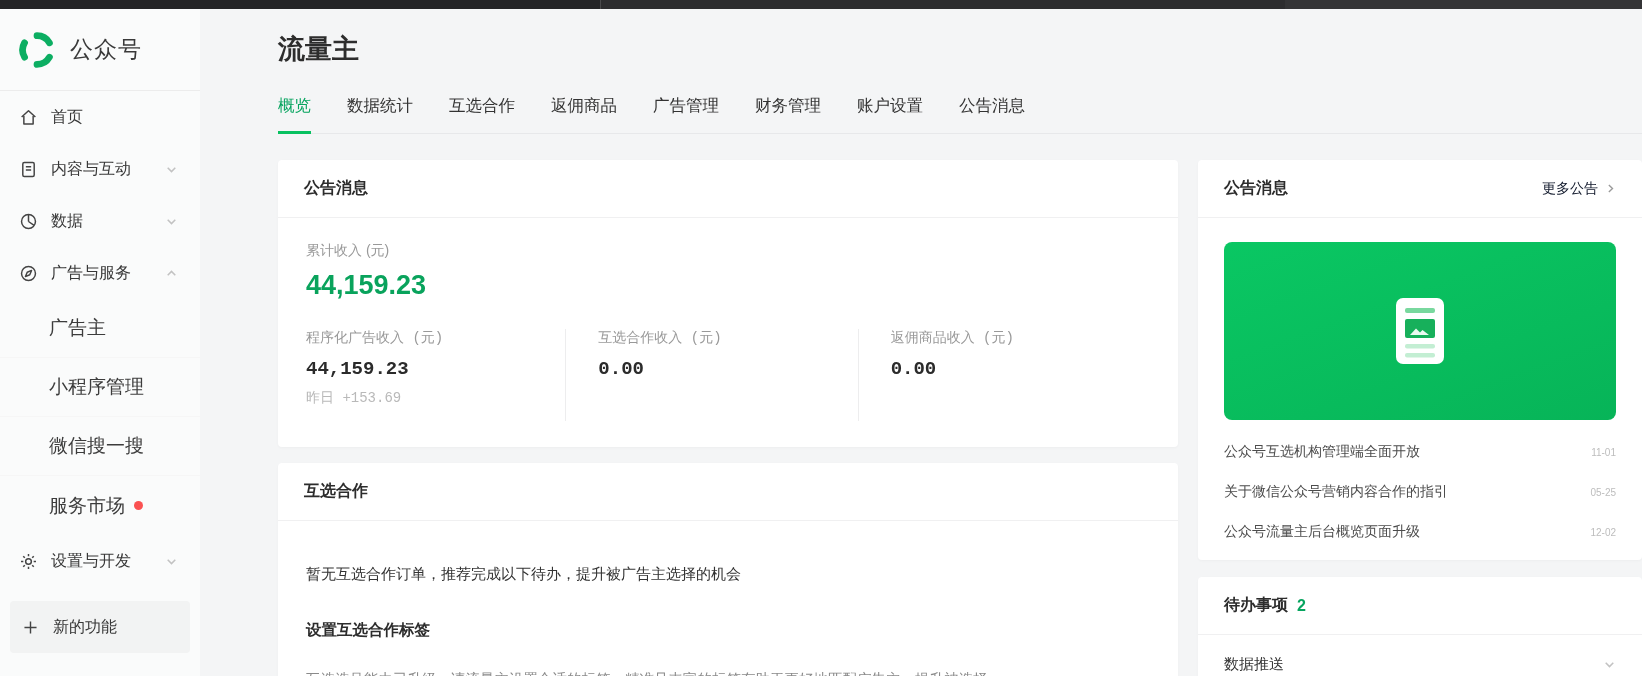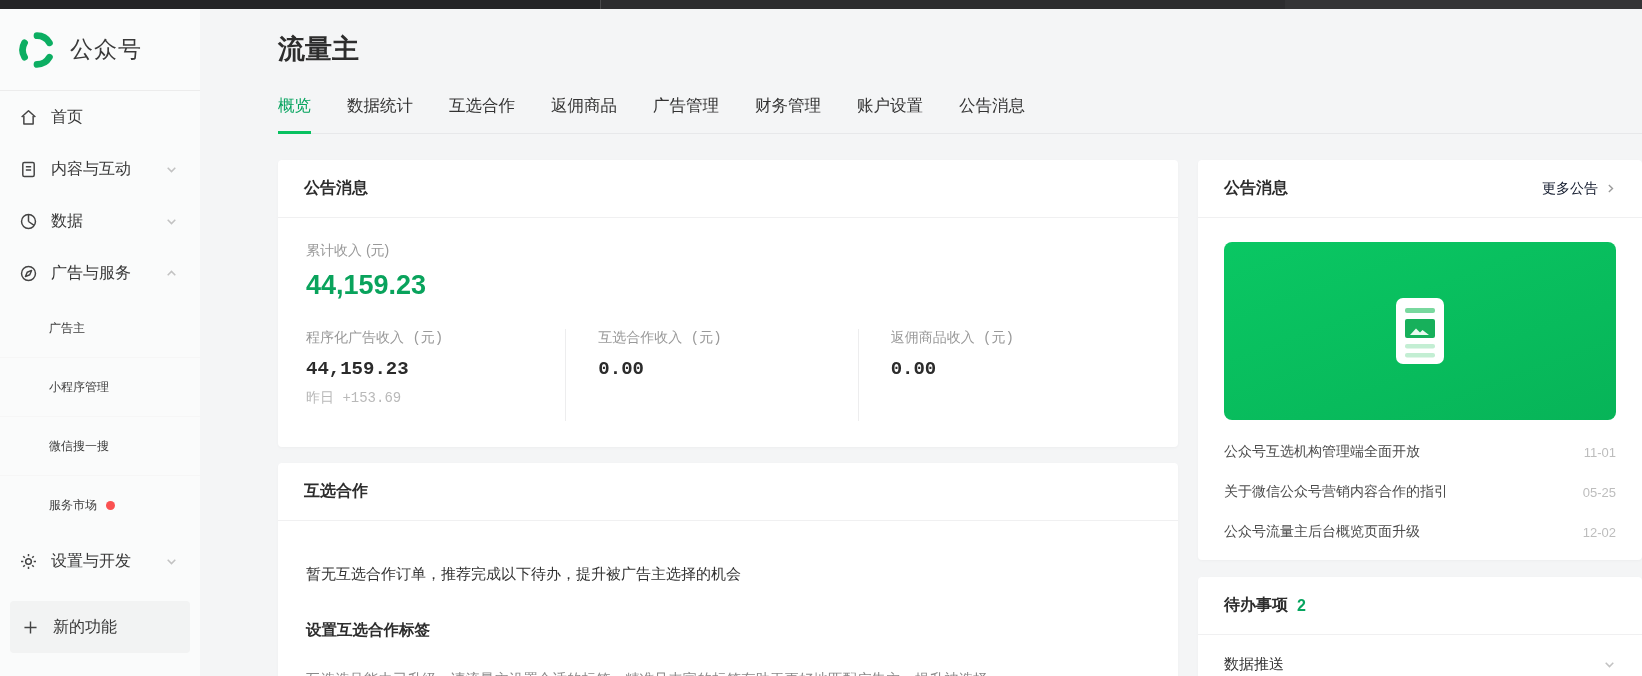--- a/index.html
+++ b/index.html
@@ -13,21 +13,21 @@
 
   .app { display:flex; height:667px; }
 
   
   .sidebar { width:200px; flex-shrink:0; background:#fafbfb; }
   .logo-row { height:82px; display:flex; align-items:center; gap:13px; padding-left:17px; border-bottom:1px solid #ececec; }
   .logo-text { font-size:23px; color:#3a3a3a; letter-spacing:1px; }
   .menu-item { height:52px; display:flex; align-items:center; padding:0 22px 0 18px; cursor:pointer; font-size:16px; color:#383838; }
   .mi-icon { width:20px; height:20px; display:flex; align-items:center; justify-content:center; margin-right:13px; }
   .mi-chevron { margin-left:auto; display:flex; }
-  .submenu-item { height:59px; display:flex; align-items:center; padding-left:49px; font-size:12px; color:#3c3c3c; cursor:pointer; border-bottom:1px solid #f6f6f6; }
+  .submenu-item { height:59px; display:flex; align-items:center; padding-left:49px; font-size:19px; color:#3c3c3c; cursor:pointer; border-bottom:1px solid #f6f6f6; }
   .submenu-item:last-child { border-bottom:none; }
   .dot { width:9px; height:9px; border-radius:50%; background:#fa5151; margin-left:9px; }
   .new-feature { margin:14px 10px 0; height:52px; background:#f2f3f3; border-radius:4px; display:flex; align-items:center; padding:0 10px; font-size:16px; color:#383838; cursor:pointer; }
   .nf-icon { width:20px; height:20px; display:flex; align-items:center; justify-content:center; margin-right:13px; }
 
   
   .main { flex:1; padding-left:78px; min-width:0; }
   .page-title { margin-top:22px; font-size:27px; font-weight:bold; color:#2d2d2d; }
   .tabs { display:flex; gap:36px; margin-top:28px; border-bottom:1px solid #e7e8ea; }
   .tab { font-size:16.5px; color:#333; padding-bottom:16px; cursor:pointer; position:relative; }
@@ -59,21 +59,21 @@
   .coop-desc { margin-top:22px; width:690px; font-size:14.5px; color:#8a8a8a; line-height:33px; }
 
   
   .ann-header { justify-content:space-between; }
   .more-link { display:flex; align-items:center; gap:7px; font-size:14px; font-weight:normal; color:#0f172a; cursor:pointer; text-decoration:none; }
   .announce-body { padding:24px 26px 8px; }
   .banner { height:178px; border-radius:8px; background:linear-gradient(160deg,#0ac763,#07b458); display:flex; align-items:center; justify-content:center; cursor:pointer; }
   .announce-list { margin-top:12px; }
   .announce-row { display:flex; justify-content:space-between; align-items:center; padding:11px 0; cursor:pointer; }
   .announce-text { font-size:14px; color:#4c4c4c; }
-  .announce-date { font-size:13px; color:#bdbdbd; }
+  .announce-date { font-size:10px; color:#bdbdbd; }
 
   
   .todo-count { color:#07a45f; margin-left:9px; }
   .todo-row { display:flex; justify-content:space-between; align-items:center; height:58px; padding:0 26px; font-size:15px; color:#333; cursor:pointer; }
 </style>
 </head>
 <body>
 
 <div class="topstrip">
   <div class="seg2"></div>

